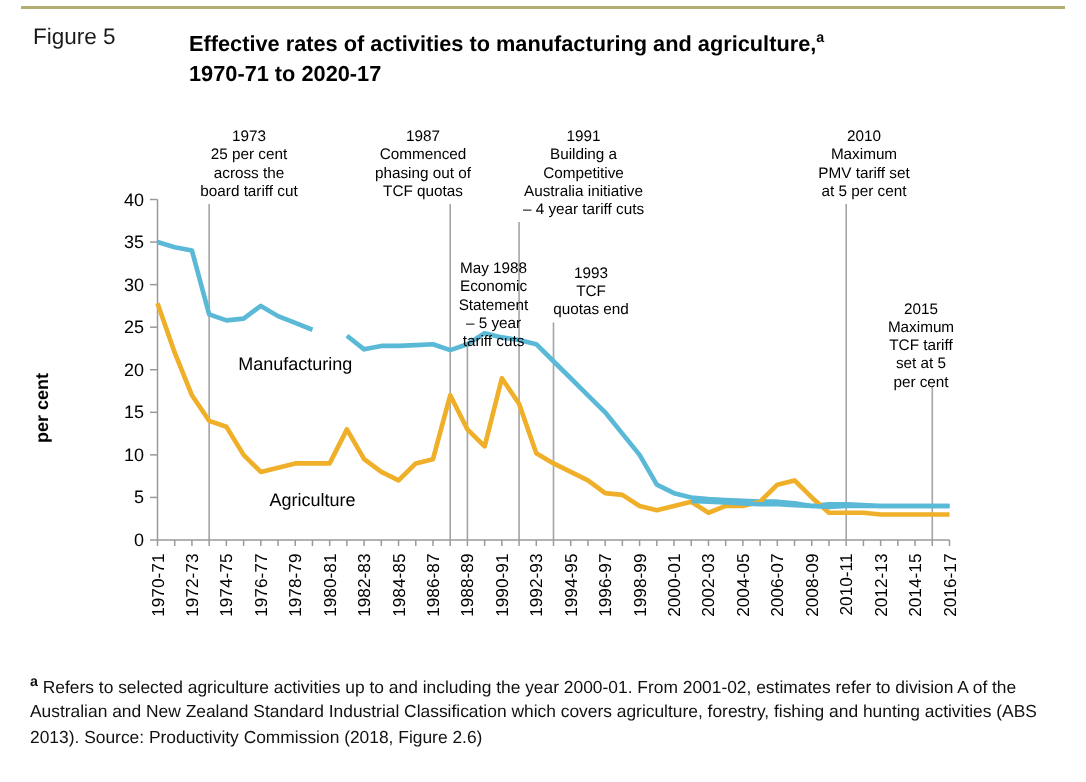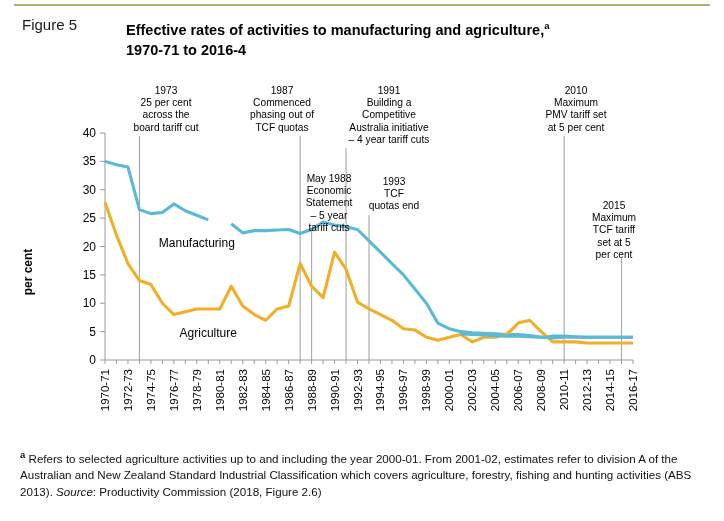--- a/index.html
+++ b/index.html
@@ -41,34 +41,34 @@
   .anno-text{font-size:10.2px;fill:#000;font-family:"Liberation Sans",sans-serif;}
   .series-label{font-size:12px;fill:#000;font-family:"Liberation Sans",sans-serif;}
   .series-path{fill:none;stroke-width:3.1;stroke-linejoin:round;stroke-linecap:butt;}
 
   
   .footnote{
     position:absolute;left:20px;top:447px;width:690px;
     font-size:11.6px;line-height:16.5px;color:#111;
   }
   .footnote .fn-sup{font-size:9.5px;font-weight:bold;vertical-align:super;}
-  .footnote .src{font-style:italic;text-align:right;}
+  .footnote .src{text-align:right;}
 </style>
 </head>
 <body>
 
 <div id="root">
 
   <div class="top-rule"></div>
 
   <div class="fig-label">Figure 5</div>
 
   <div class="fig-title">
     <span>Effective rates of activities to manufacturing and agriculture,</span><span class="sup">a</span><br>
-    <span>1970-71 to 2016-4</span>
+    <span>1970-71 to 2020-17</span>
   </div>
 
   <div id="chart">
     <svg id="chart-svg" width="724" height="380">
         <line x1="139.43478260869566" y1="76" x2="139.43478260869566" y2="300" class="anno-line"></line>
         <line x1="300.1304347826087" y1="76" x2="300.1304347826087" y2="300" class="anno-line"></line>
         <line x1="346.04347826086956" y1="88" x2="346.04347826086956" y2="300" class="anno-line"></line>
         <line x1="311.60869565217394" y1="168" x2="311.60869565217394" y2="300" class="anno-line"></line>
         <line x1="369" y1="155" x2="369" y2="300" class="anno-line"></line>
         <line x1="564.1304347826087" y1="76" x2="564.1304347826087" y2="300" class="anno-line"></line>

